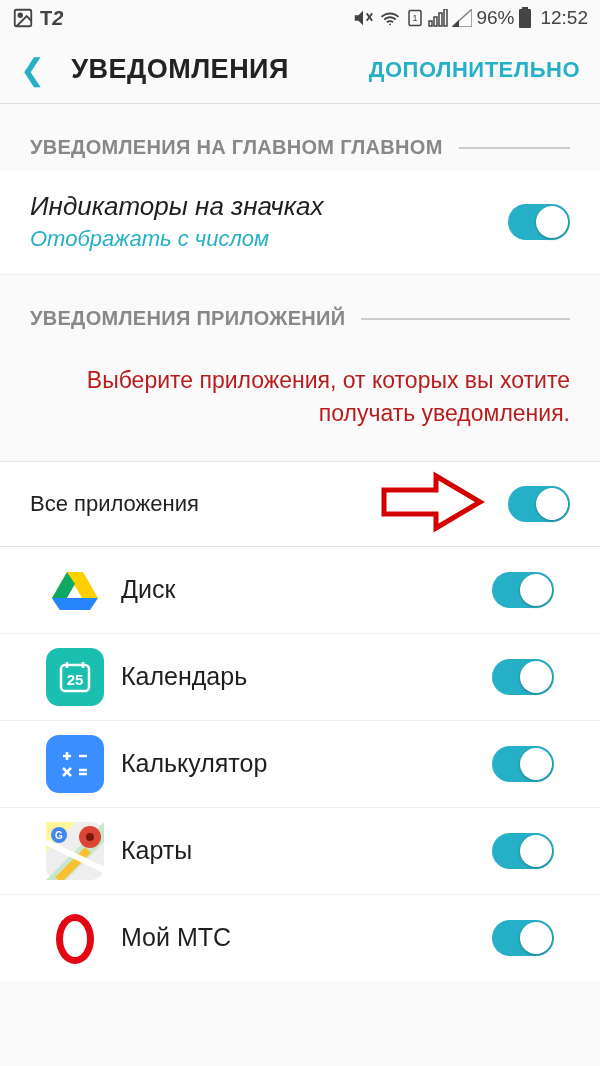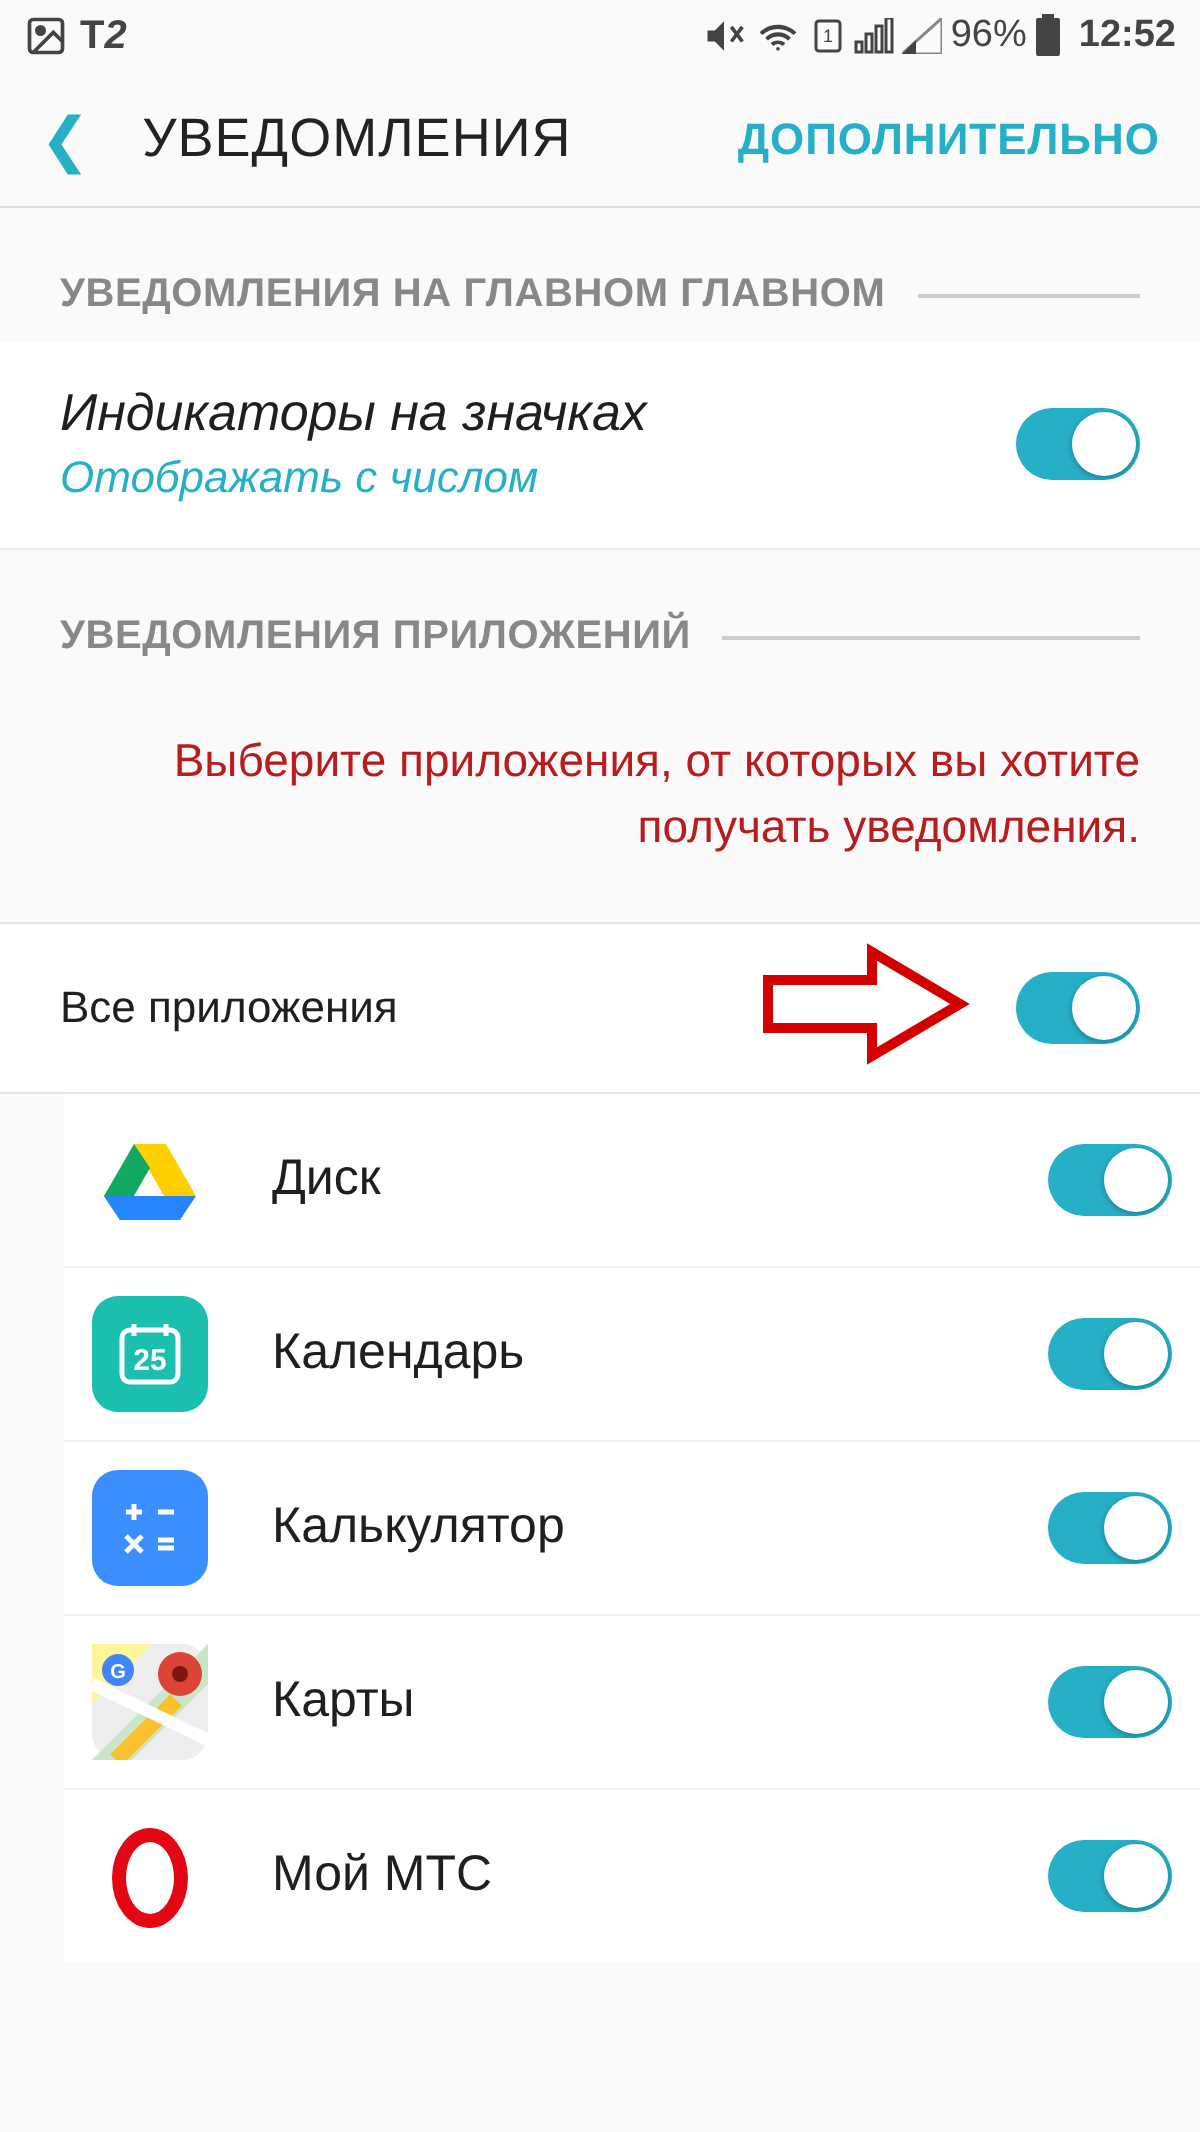--- a/index.html
+++ b/index.html
@@ -16,40 +16,40 @@
       background: #fafafa;
       display: flex;
       align-items: center;
       padding: 0 12px;
       font-size: 20px;
       color: #444;
       justify-content: space-between;
     }
     .status-left { display:flex; align-items:center; gap:6px; font-weight:bold; }
     .status-right { display:flex; align-items:center; gap:4px; font-size:19px; }
-    .status-right .time { font-weight:700; margin-left:4px; }
+    .status-right .time { font-weight:400; margin-left:4px; }
 
     .header {
       height: 68px;
       background: #fafafa;
       display: flex;
       align-items: center;
       padding: 0 20px;
       border-bottom: 1px solid #ddd;
     }
     .back-chevron {
       color: #26b0c7;
       font-size: 30px;
       margin-right: 26px;
       font-weight: 300;
     }
     .header-title {
       flex: 1;
       font-size: 27px;
-      font-weight: normal;
+      font-weight: bold;
       color: #222;
       letter-spacing: 0.5px;
     }
     .header-action {
       color: #26b0c7;
       font-size: 22px;
       font-weight: bold;
       letter-spacing: 0.5px;
     }
 
@@ -113,27 +113,26 @@
       display:flex;
       align-items:center;
       justify-content:space-between;
       border-top:1px solid #e5e5e5;
       border-bottom:1px solid #e5e5e5;
       position:relative;
     }
     .all-apps-row .row-title { font-size:22px; }
 
     .app-row {
-      padding: 14px 14px;
+      padding: 14px 46px;
       background:#fff;
       display:flex;
       align-items:center;
-      gap: 32px;
+      gap: 17px;
       border-bottom:1px solid #f0f0f0;
-      margin-left:32px;
     }
     .app-icon {
       width: 58px;
       height: 58px;
       border-radius: 13px;
       display:flex;
       align-items:center;
       justify-content:center;
       flex-shrink:0;
       font-size: 28px;

